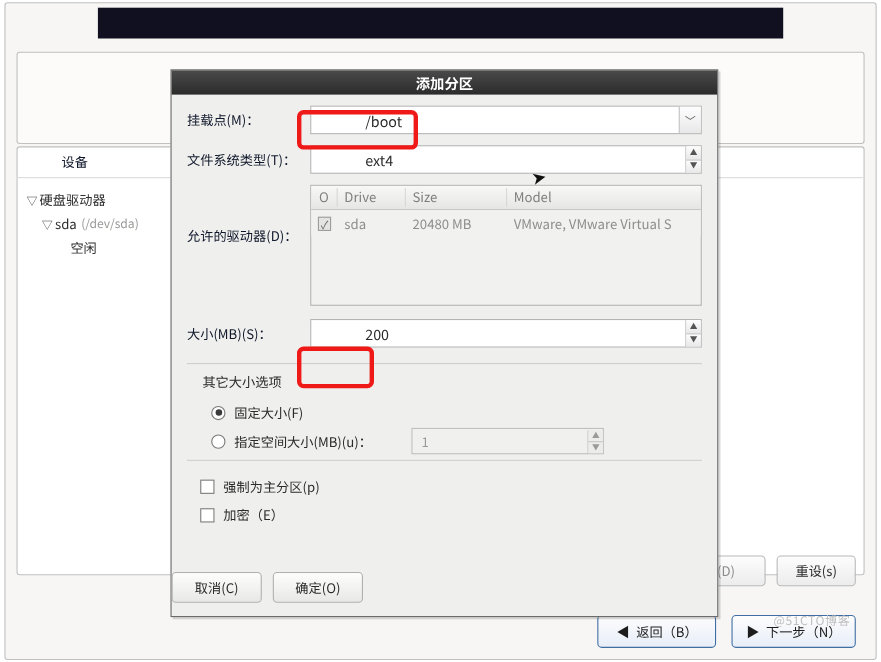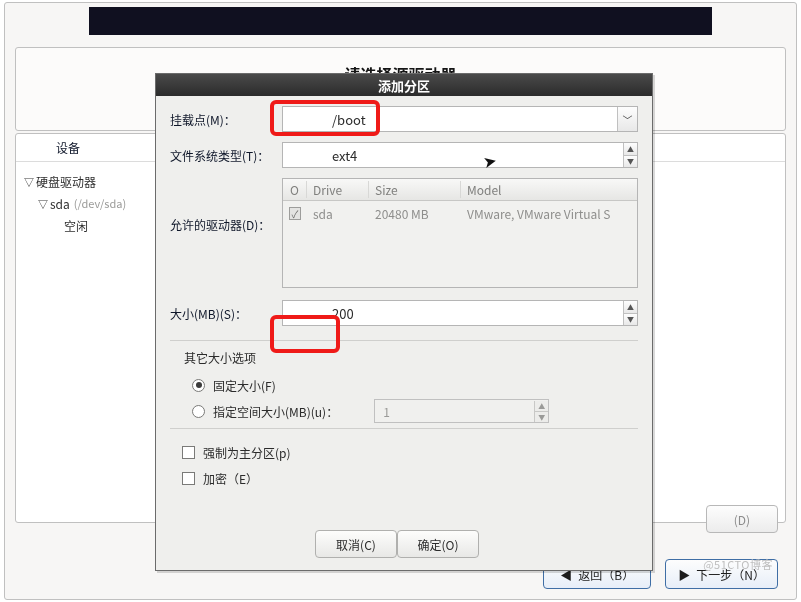--- a/index.html
+++ b/index.html
@@ -94,21 +94,21 @@
   .watermark {
     position: absolute; right: 28px; bottom: 30px;
     font-size: 11px; color: #bfbfbf;
     letter-spacing: 0.5px;
     pointer-events: none;
   }
 
   
   .modal {
     position: absolute;
-    left: 155px; top: 73px; width: 498px; height: 498px;
+    left: 155px; top: 63px; width: 498px; height: 498px;
     background: #efefed;
     border: 1px solid #6b6b6b;
     box-shadow: 2px 2px 0 rgba(0,0,0,0.15);
     display: flex; flex-direction: column;
   }
   .titlebar {
     height: 22px;
     background: linear-gradient(#4a4a4a,#2b2b2b);
     color: #ffffff;
     display: flex; align-items: center; justify-content: center;
@@ -217,21 +217,21 @@
     display:flex; align-items:center; color:#9a9a98;
   }
   .spin-input span { padding:0 8px; flex:1; }
   .spin-input .spn { width:14px; display:flex; flex-direction:column; border-left:1px solid #c8c8c6; }
   .spin-input .spn div { flex:1; font-size:7px; display:flex; align-items:center; justify-content:center; background:#ececea; }
   .spin-input .spn div + div { border-top:1px solid #c8c8c6; }
 
   .check-group { margin-left: 4px; margin-top: 2px; }
 
   .dlg-buttons {
-    display: flex; justify-content: center; 
+    display: flex; justify-content: flex-start; gap: 10px;
     padding: 10px 14px 12px 0;
   }
   .dlg-btn {
     height: 28px; min-width: 82px;
     border: 1px solid #b0b0ae;
     border-radius: 4px;
     background: linear-gradient(#fdfdfc,#e8e8e6);
     font-size: 12px; color: #2b2b2b;
     display: flex; align-items: center; justify-content: center;
   }
@@ -280,20 +280,21 @@
         <span class="hint">(/dev/sda)</span>
       </div>
       <div class="tree-row tree-indent2">
         <span class="lbl">空闲</span>
       </div>
     </div>
   </div>
 
   <div class="bg-buttons-right">
     <div class="bg-btn">(D)</div>
+    <div class="bg-btn" style="color:#2b2b2b;">重设(s)</div>
   </div>
 
   <div class="nav-buttons">
     <div class="nav-btn">
       <span class="arrow">◀</span>
       <span>返回（B）</span>
     </div>
     <div class="nav-btn">
       <span class="arrow">▶</span>
       <span>下一步（N）</span>

